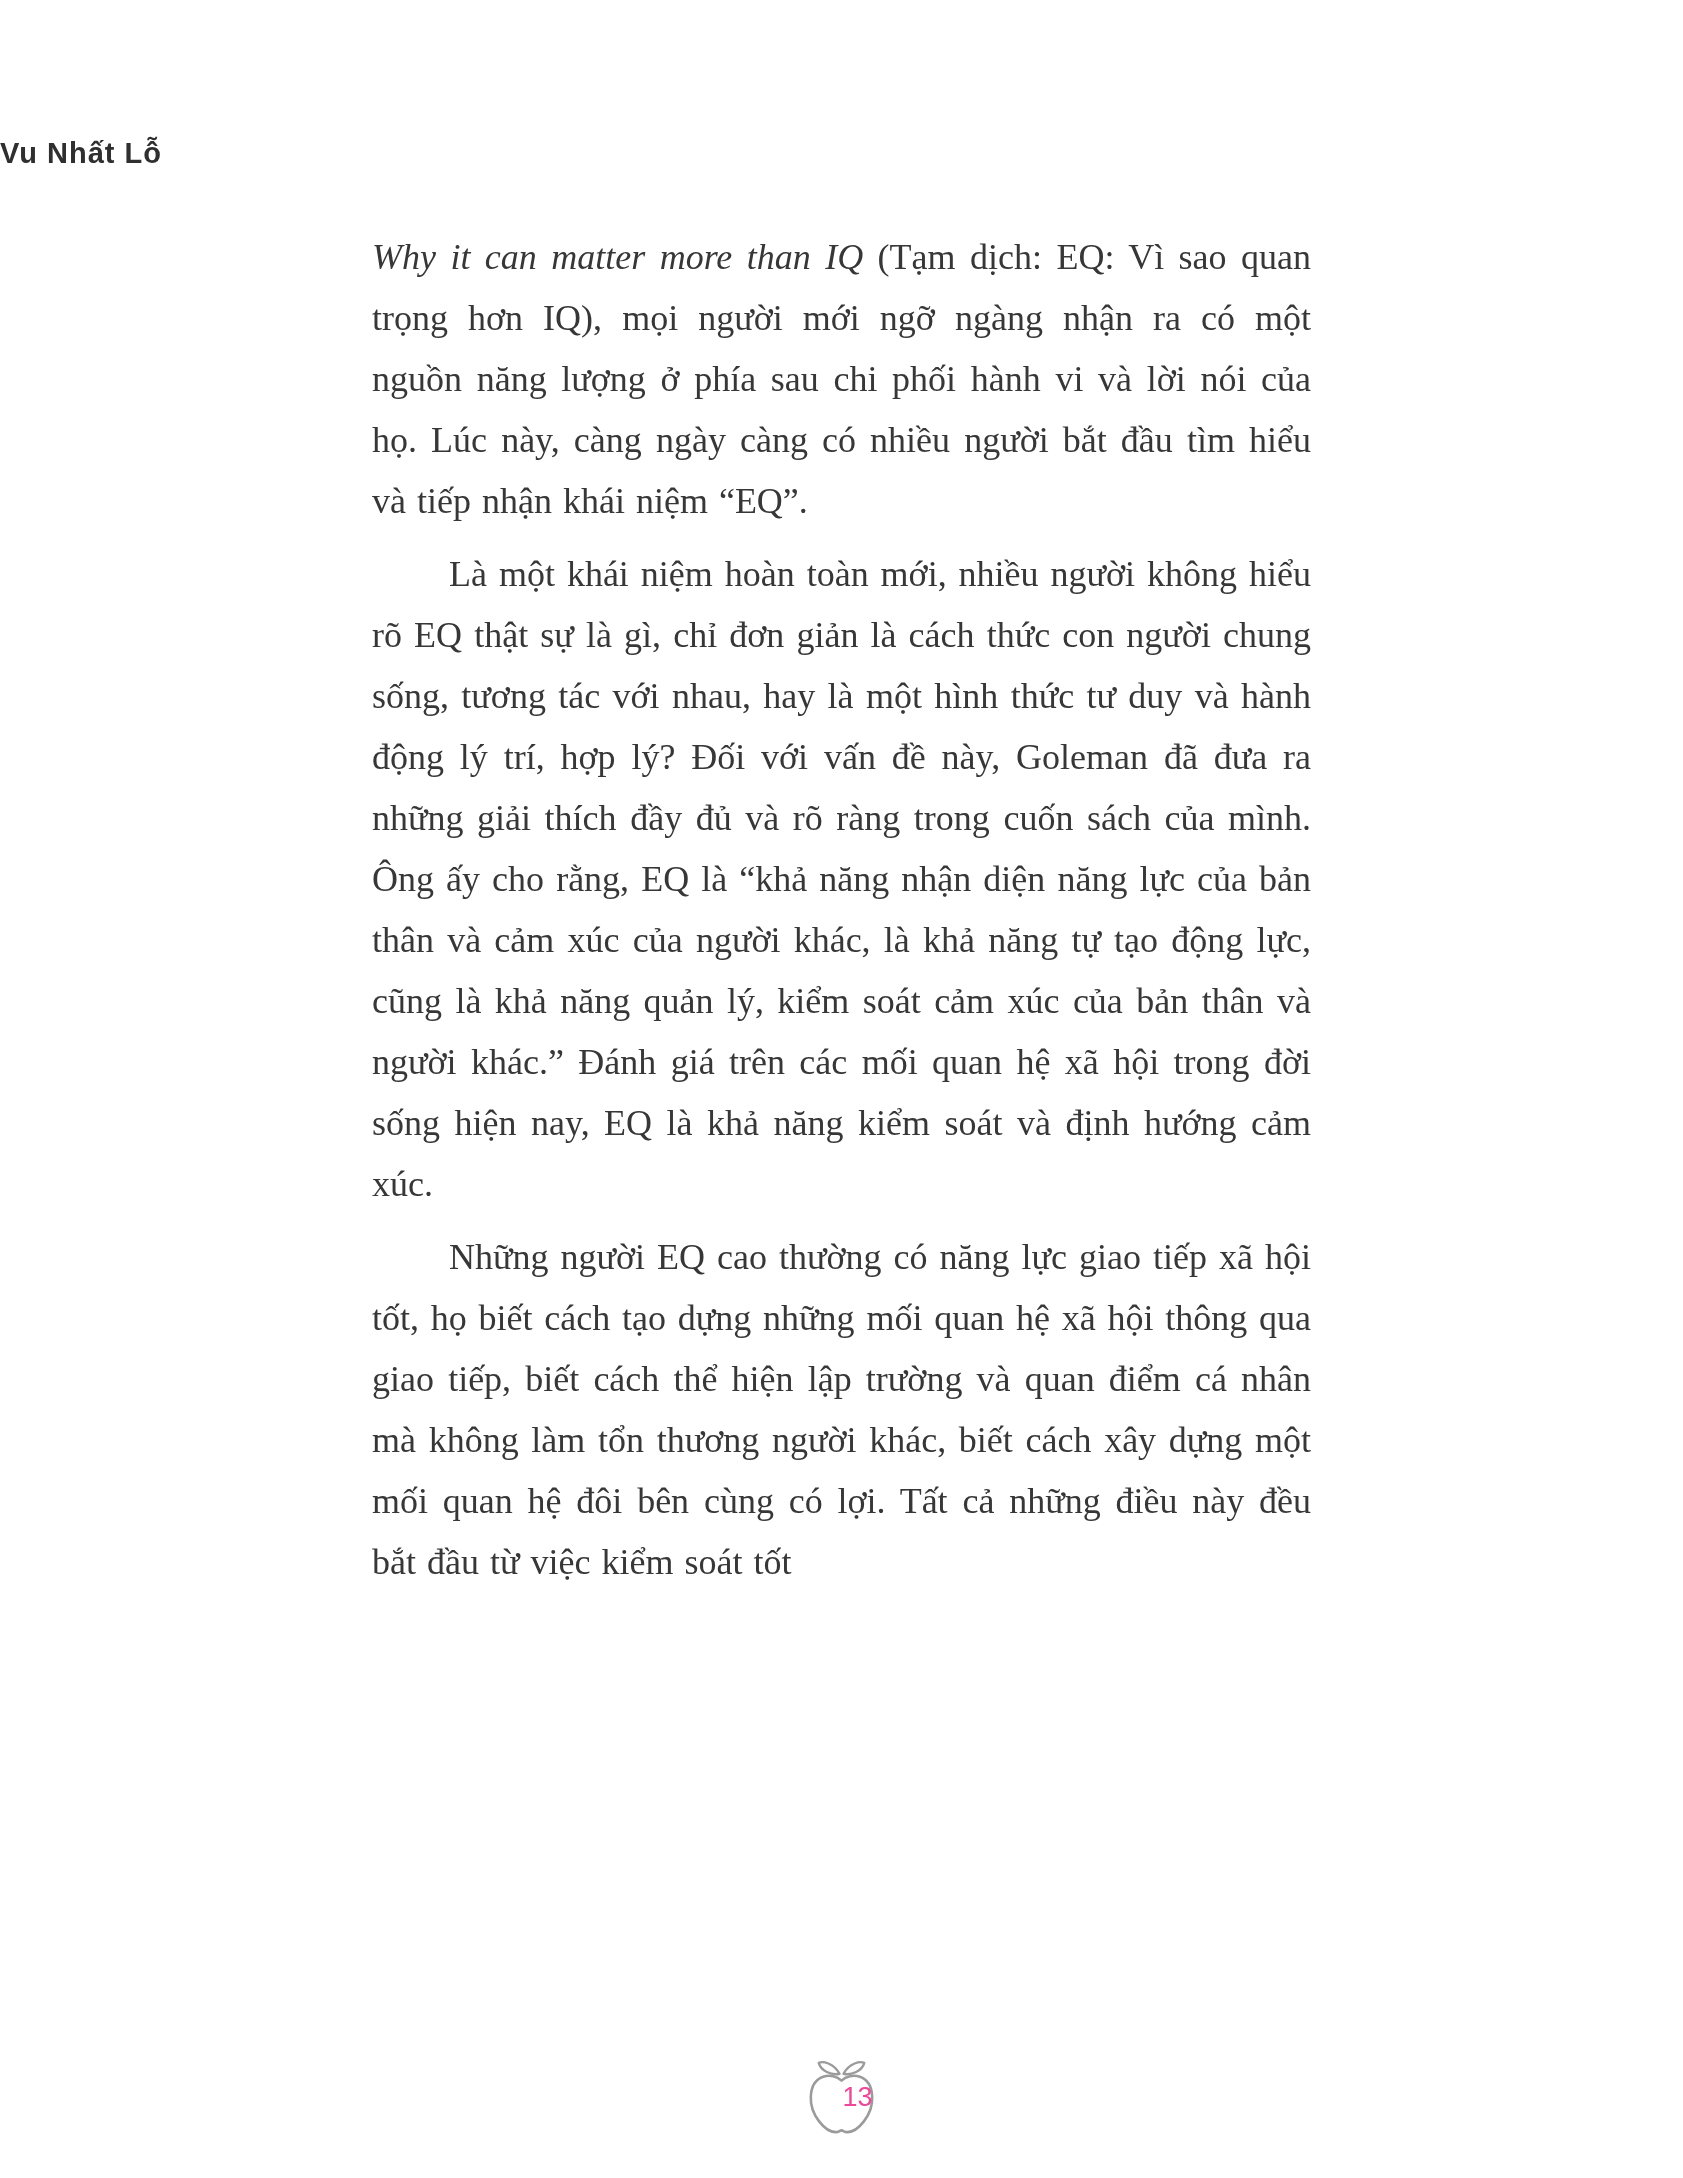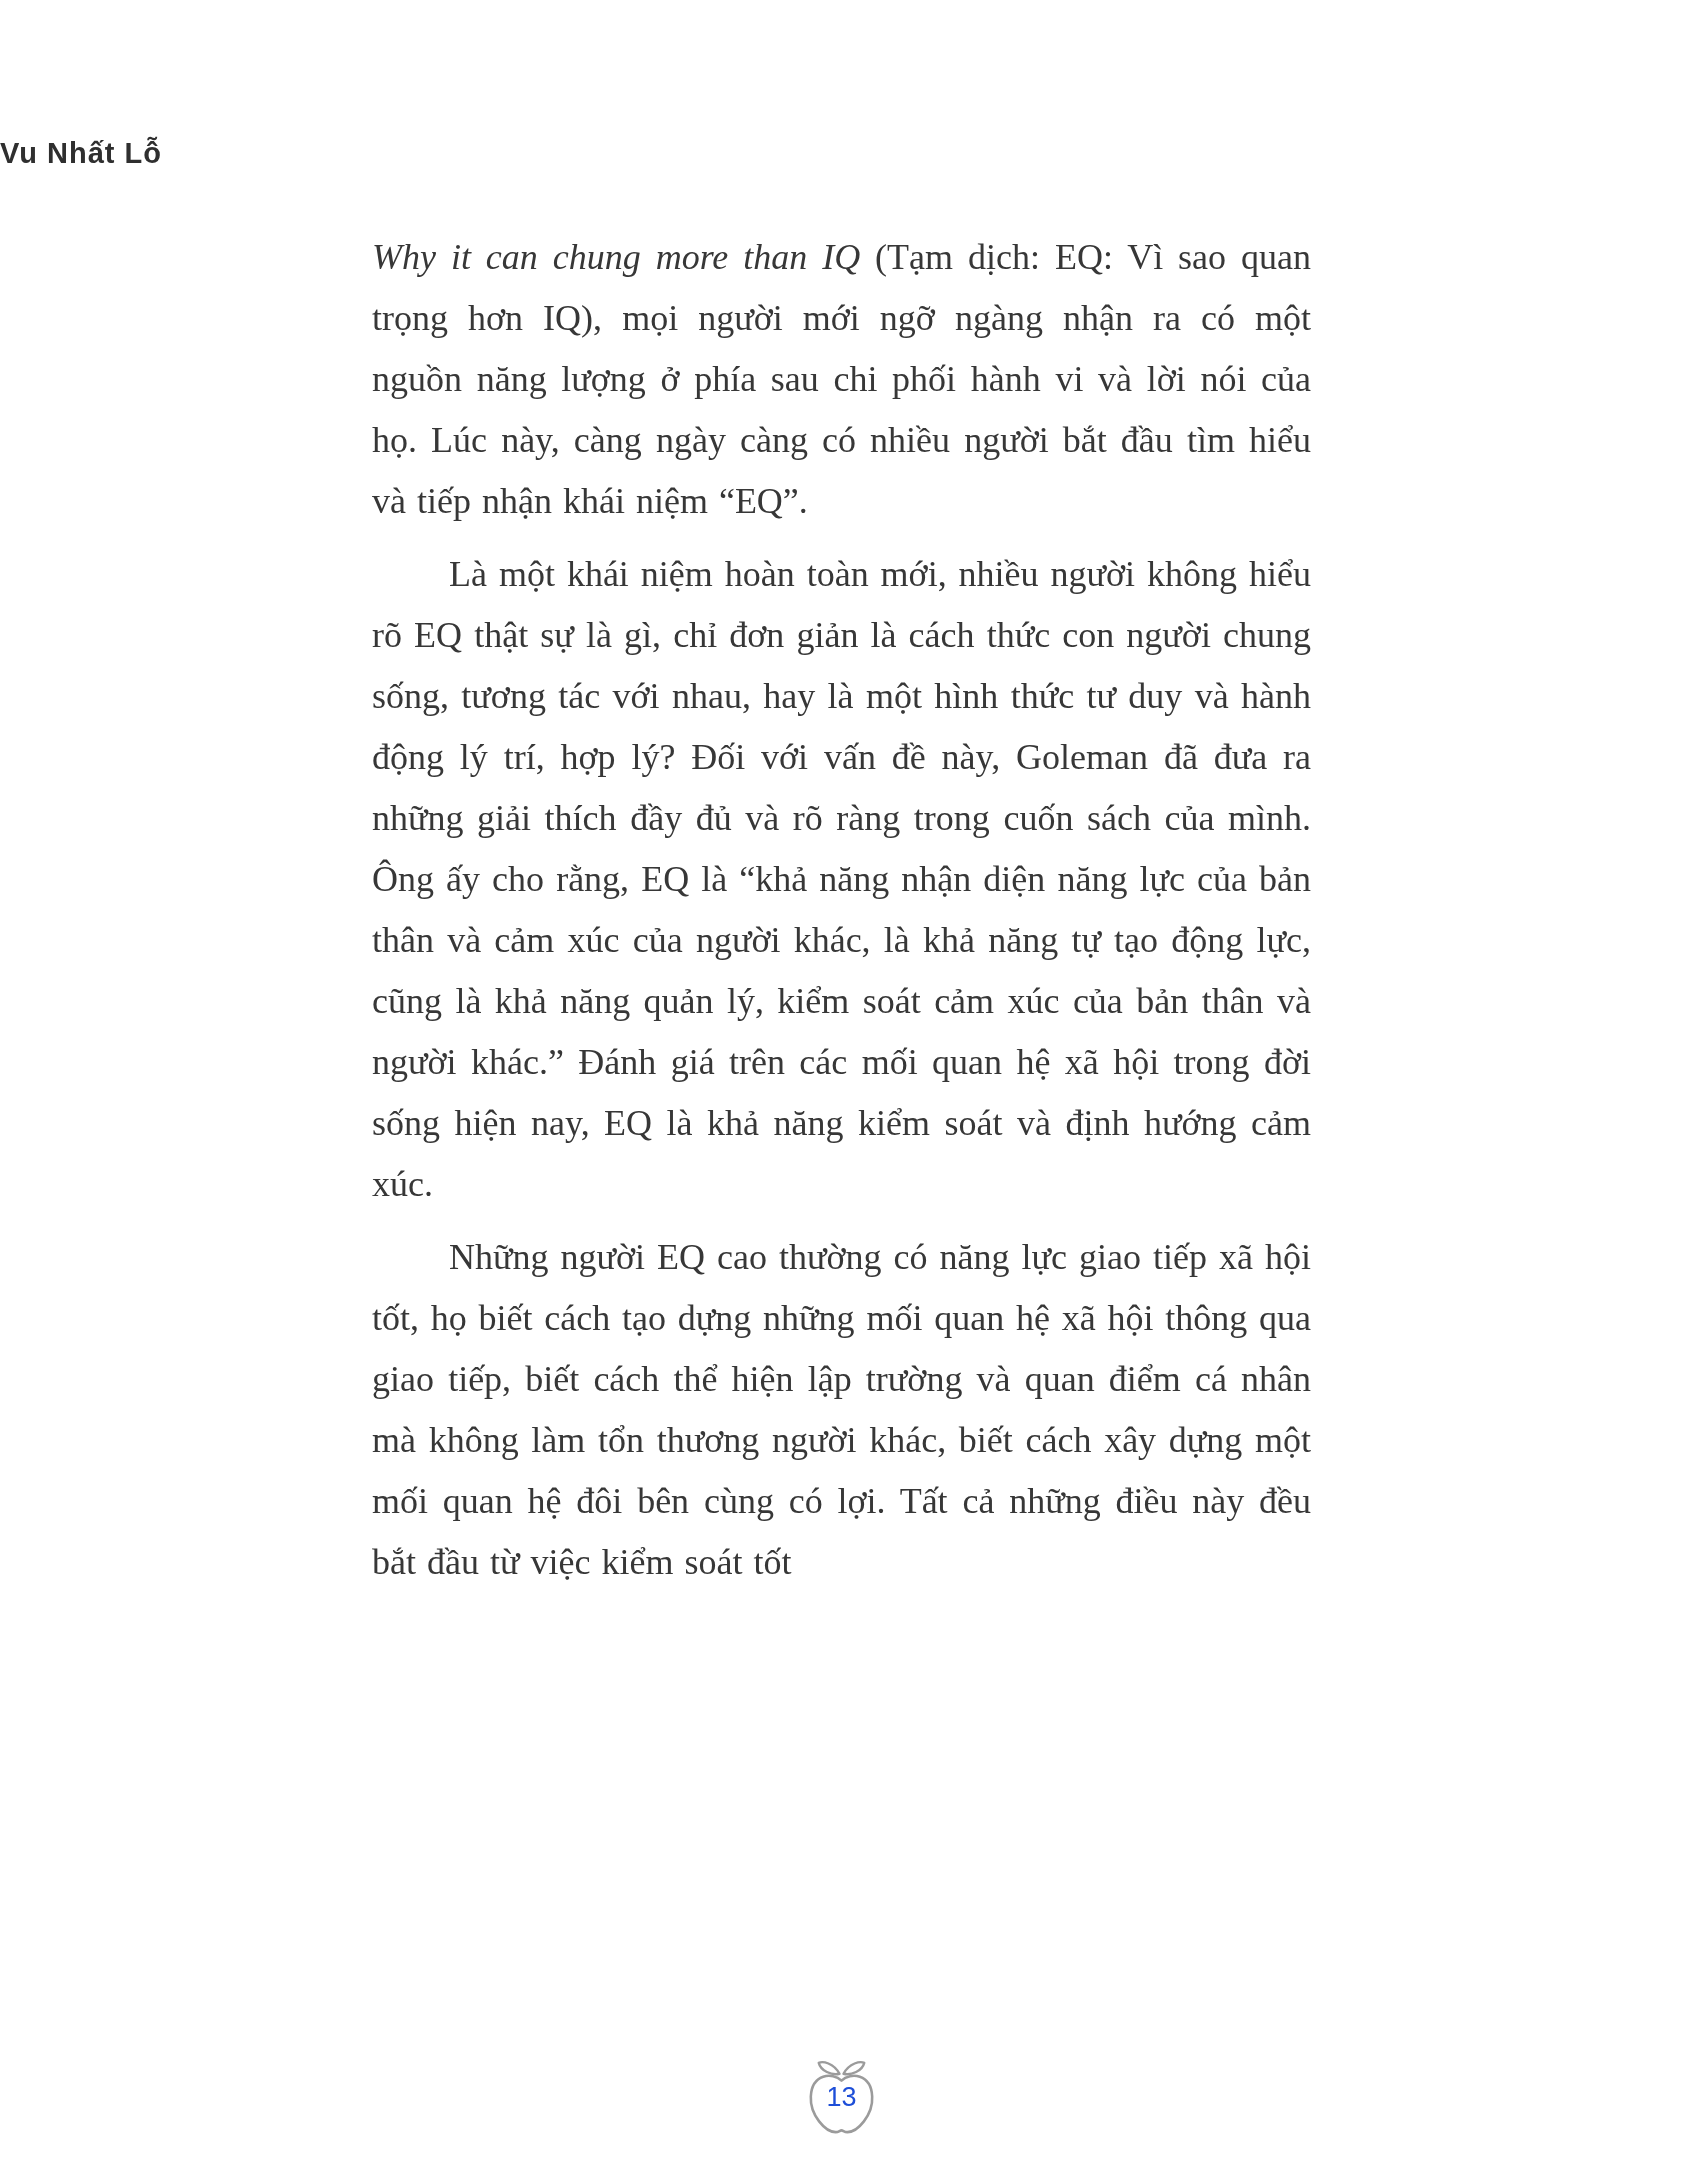--- a/index.html
+++ b/index.html
@@ -55,39 +55,39 @@
     height: 103px;
   }
   .apple-badge svg {
     position: absolute;
     inset: 0;
     width: 100%;
     height: 100%;
   }
   .apple-badge .pn {
     position: absolute;
-    left: 0;
+    left: 16px;
     top: 34px;
     width: 100%;
     text-align: center;
     font-family: "Liberation Sans", sans-serif;
     font-size: 27px;
-    color: #1d4ed8;
+    color: #ec4899;
   }
 </style>
 </head>
 <body>
 
 <div class="page">
 
   <div class="running-header">Vu Nhất Lỗ</div>
 
   <div class="content">
 
-    <p class="para"><em>Why it can chung more than IQ</em><span> (Tạm dịch: EQ: Vì sao quan trọng hơn IQ), mọi người mới ngỡ ngàng nhận ra có một nguồn năng lượng ở phía sau chi phối hành vi và lời nói của họ. Lúc này, càng ngày càng có nhiều người bắt đầu tìm hiểu và tiếp nhận khái niệm “EQ”.</span></p>
+    <p class="para"><em>Why it can matter more than IQ</em><span> (Tạm dịch: EQ: Vì sao quan trọng hơn IQ), mọi người mới ngỡ ngàng nhận ra có một nguồn năng lượng ở phía sau chi phối hành vi và lời nói của họ. Lúc này, càng ngày càng có nhiều người bắt đầu tìm hiểu và tiếp nhận khái niệm “EQ”.</span></p>
 
     <p class="para indent">Là một khái niệm hoàn toàn mới, nhiều người không hiểu rõ EQ thật sự là gì, chỉ đơn giản là cách thức con người chung sống, tương tác với nhau, hay là một hình thức tư duy và hành động lý trí, hợp lý? Đối với vấn đề này, Goleman đã đưa ra những giải thích đầy đủ và rõ ràng trong cuốn sách của mình. Ông ấy cho rằng, EQ là “khả năng nhận diện năng lực của bản thân và cảm xúc của người khác, là khả năng tự tạo động lực, cũng là khả năng quản lý, kiểm soát cảm xúc của bản thân và người khác.” Đánh giá trên các mối quan hệ xã hội trong đời sống hiện nay, EQ là khả năng kiểm soát và định hướng cảm xúc.</p>
 
     <p class="para indent">Những người EQ cao thường có năng lực giao tiếp xã hội tốt, họ biết cách tạo dựng những mối quan hệ xã hội thông qua giao tiếp, biết cách thể hiện lập trường và quan điểm cá nhân mà không làm tổn thương người khác, biết cách xây dựng một mối quan hệ đôi bên cùng có lợi. Tất cả những điều này đều bắt đầu từ việc kiểm soát tốt</p>
 
   </div>
 
   <div class="footer">
     <div class="apple-badge">
       <svg viewBox="0 0 96 104" fill="none" xmlns="http://www.w3.org/2000/svg">

